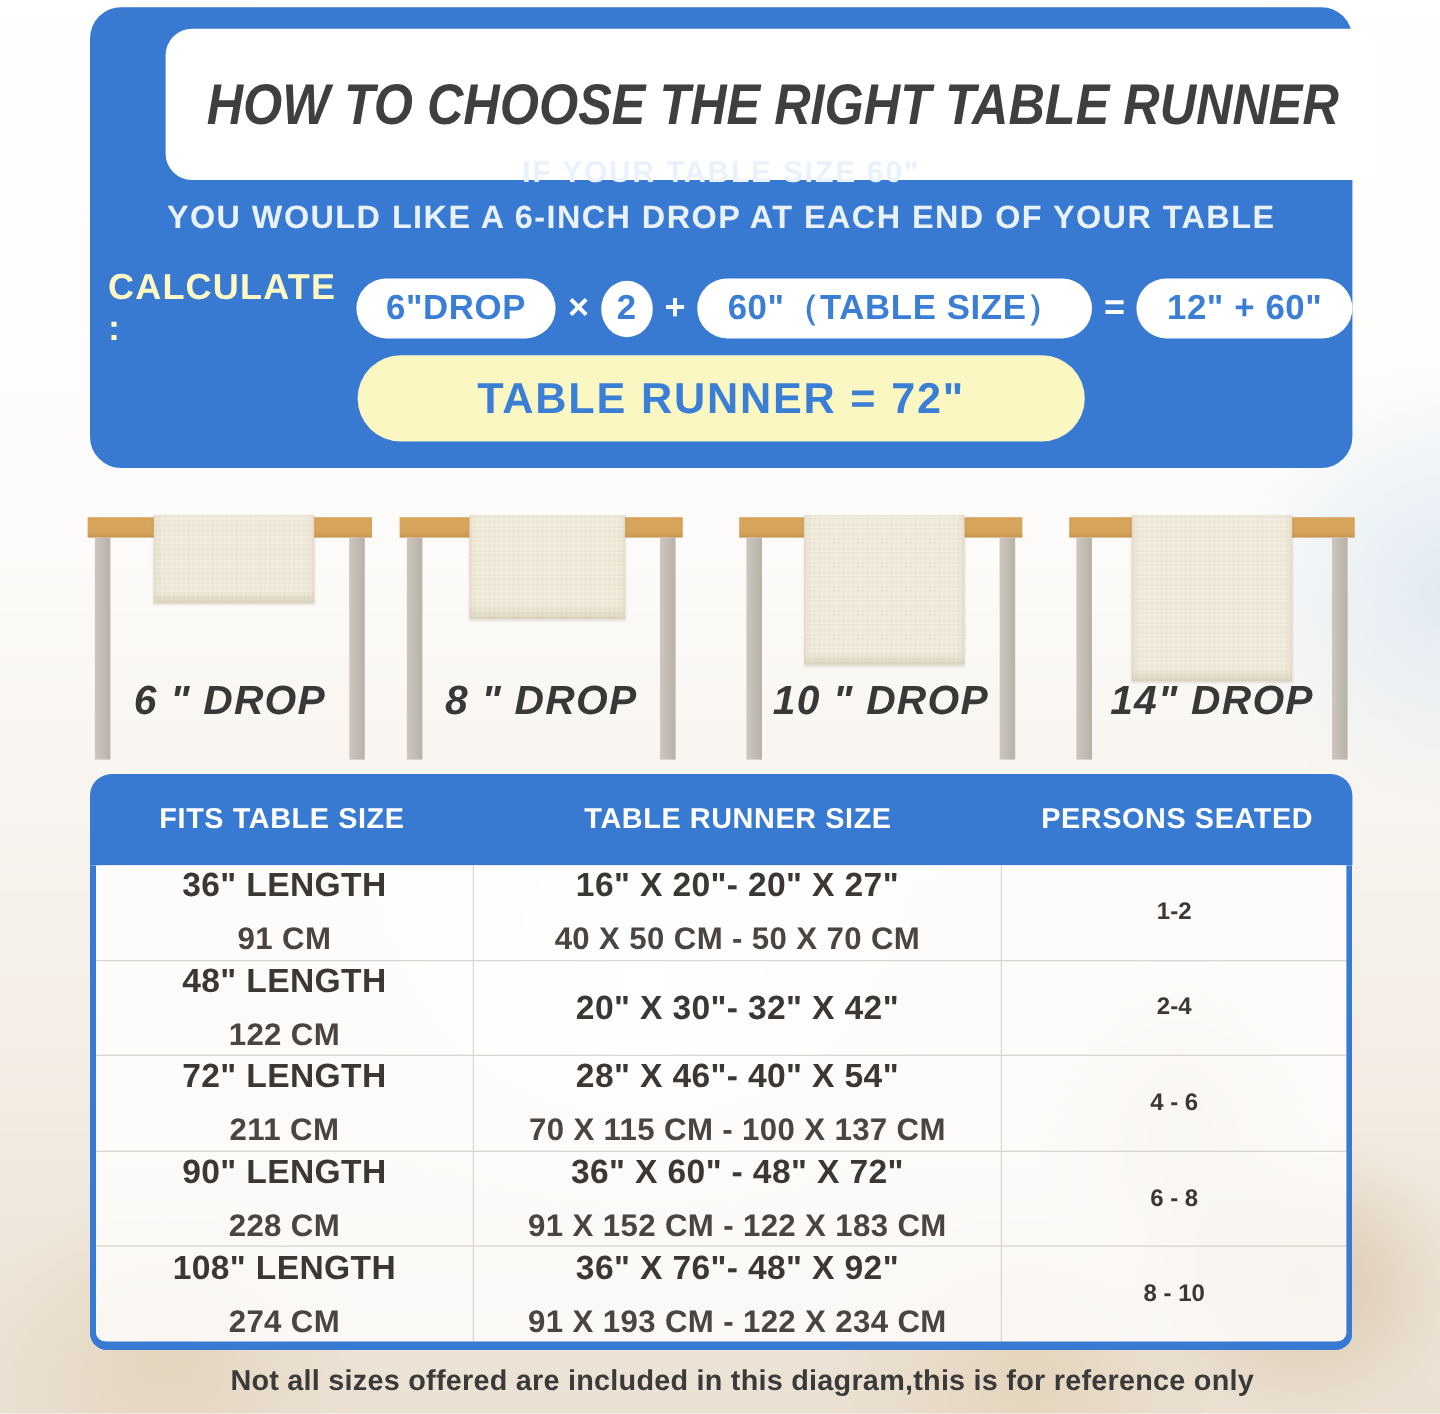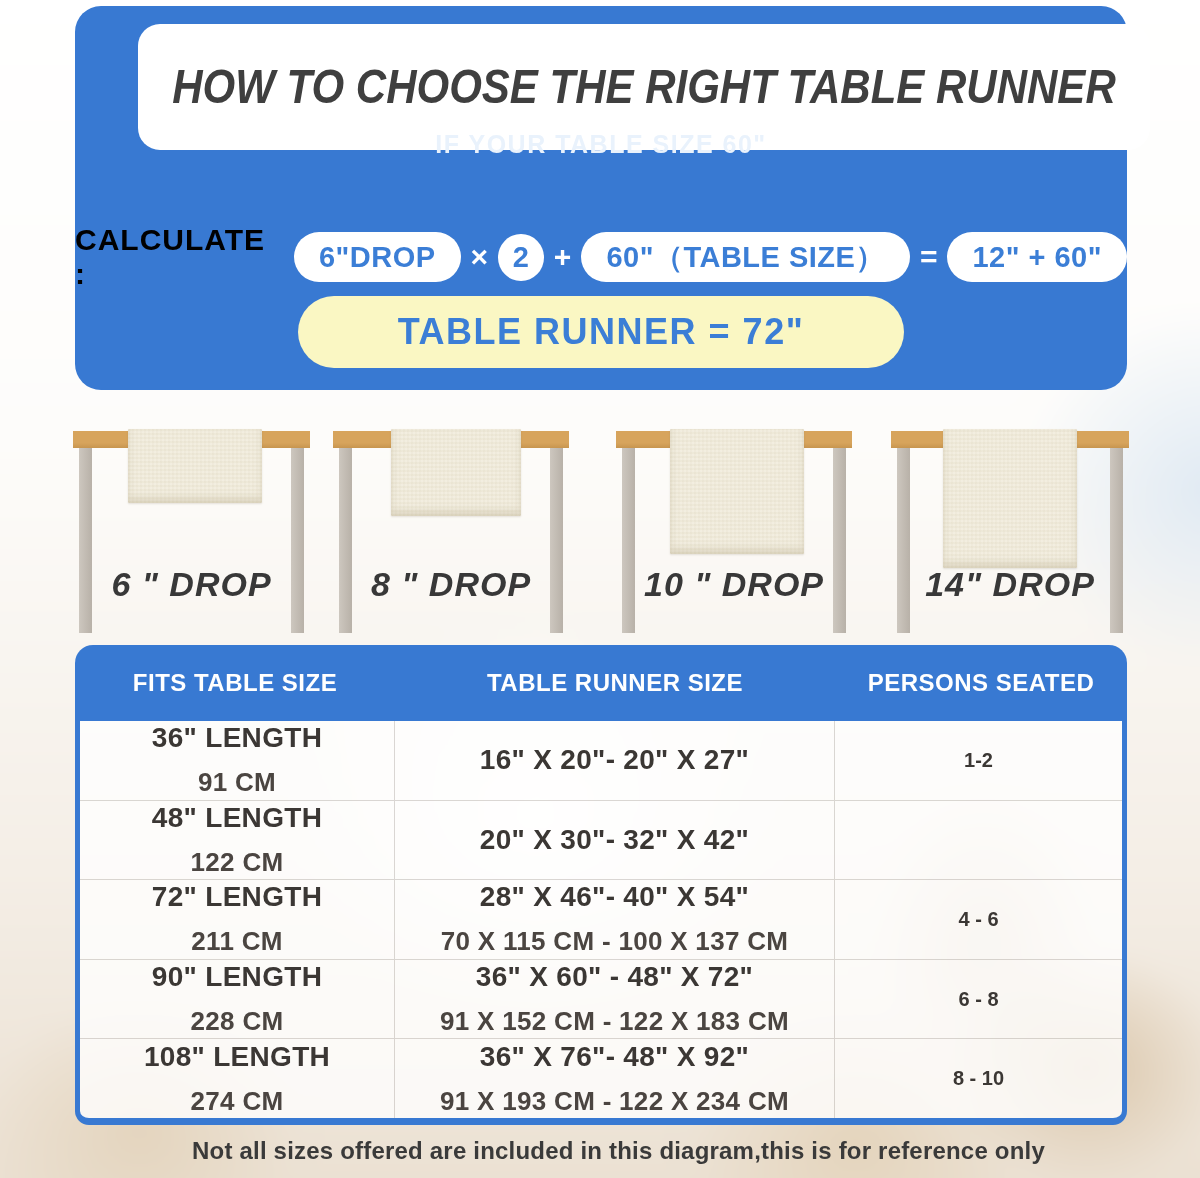--- a/index.html
+++ b/index.html
@@ -47,21 +47,21 @@
     position:absolute; left:0; width:100%; text-align:center;
     color:#E9F2FC; font-weight:600;
   }
   .subtitle-1{top:124px; font-size:25px; letter-spacing:1.5px;}
   .subtitle-2{top:160px; font-size:27px; letter-spacing:1.2px;}
 
   .calc-row{
     position:absolute; left:0; right:0; top:226px; height:50px;
     display:flex; align-items:center; justify-content:center; gap:10px;
   }
-  .calc-label{color:#000000; font-weight:800; font-size:30px; letter-spacing:1px; margin-right:4px;}
+  .calc-label{color:#fef9c3; font-weight:800; font-size:30px; letter-spacing:1px; margin-right:4px;margin-left:15px;}
   .op{color:#fff; font-weight:800; font-size:30px;}
   .pill{
     background:#fff; color:var(--pill-blue);
     font-weight:800; font-size:29px; letter-spacing:0.5px;
     height:50px; line-height:50px; padding:0 25px; border-radius:27px; white-space:nowrap;
   }
   .pill.circle{width:47px; height:47px; line-height:47px; padding:0; border-radius:50%; text-align:center;}
 
   .result-banner{
     position:absolute; top:290px; left:50%; transform:translateX(-50%);
@@ -133,20 +133,21 @@
 </head>
 <body>
 
 <div class="bg"></div>
 
 <section class="header-panel">
   <div class="title-banner">
     <h1>HOW TO CHOOSE THE RIGHT TABLE RUNNER</h1>
   </div>
   <p class="subtitle-1">IF YOUR TABLE SIZE 60"</p>
+  <p class="subtitle-2">YOU WOULD LIKE A 6-INCH DROP AT EACH END OF YOUR TABLE</p>
 
   <div class="calc-row">
     <span class="calc-label">CALCULATE :</span>
     <span class="pill">6"DROP</span>
     <span class="op">×</span>
     <span class="pill circle">2</span>
     <span class="op">+</span>
     <span class="pill">60"（TABLE SIZE）</span>
     <span class="op">=</span>
     <span class="pill">12" + 60"</span>
@@ -194,34 +195,38 @@
   </div>
   <div class="chart-body">
 
     <div class="row">
       <div class="cell c1">
         <span class="l1">36" LENGTH</span>
         <span class="l2">91 CM</span>
       </div>
       <div class="cell c2">
         <span class="l1">16" X 20"- 20" X 27"</span>
+        <span class="l2">40 X 50 CM - 50 X 70 CM</span>
       </div>
       <div class="cell">
         <span class="persons">1-2</span>
       </div>
     </div>
 
     <div class="row">
       <div class="cell c1">
         <span class="l1">48" LENGTH</span>
         <span class="l2">122 CM</span>
       </div>
       <div class="cell c2">
         <span class="l1">20" X 30"- 32" X 42"</span>
       </div>
+      <div class="cell">
+        <span class="persons">2-4</span>
+      </div>
     </div>
 
     <div class="row">
       <div class="cell c1">
         <span class="l1">72" LENGTH</span>
         <span class="l2">211 CM</span>
       </div>
       <div class="cell c2">
         <span class="l1">28" X 46"- 40" X 54"</span>
         <span class="l2">70 X 115 CM - 100 X 137 CM</span>

